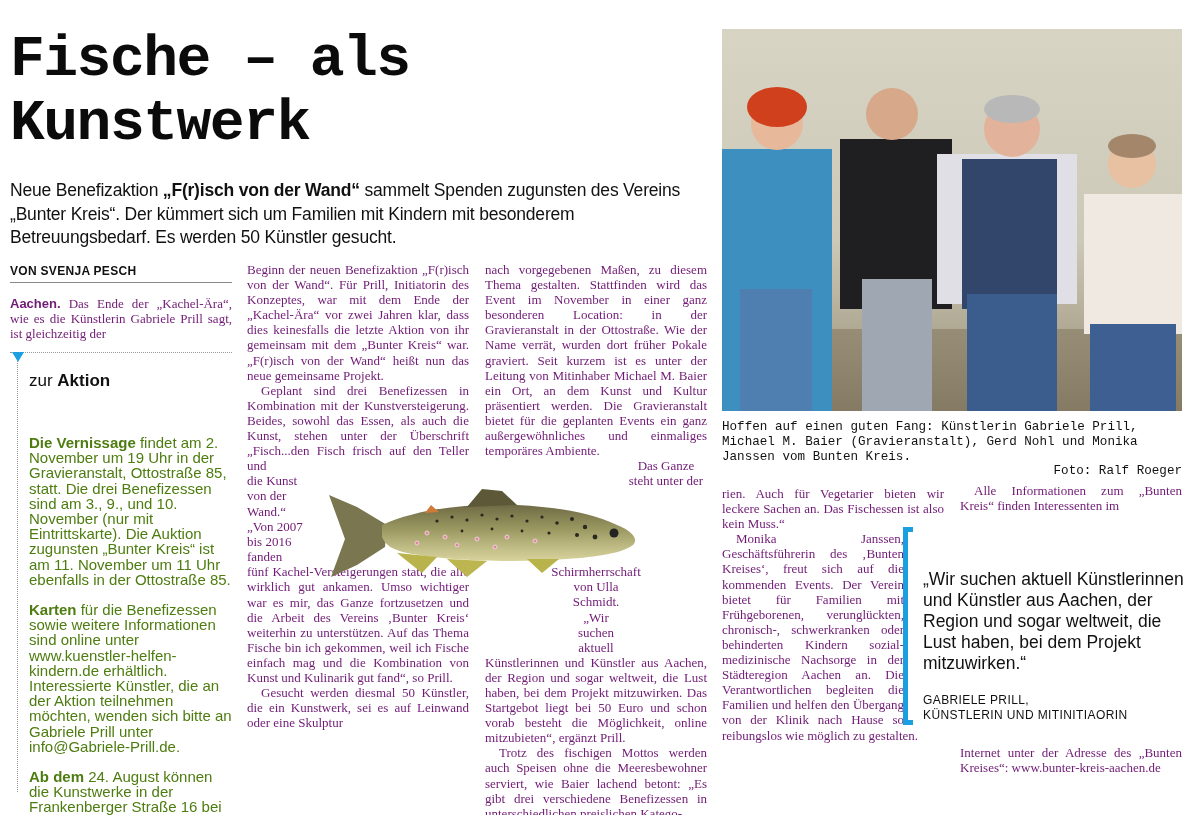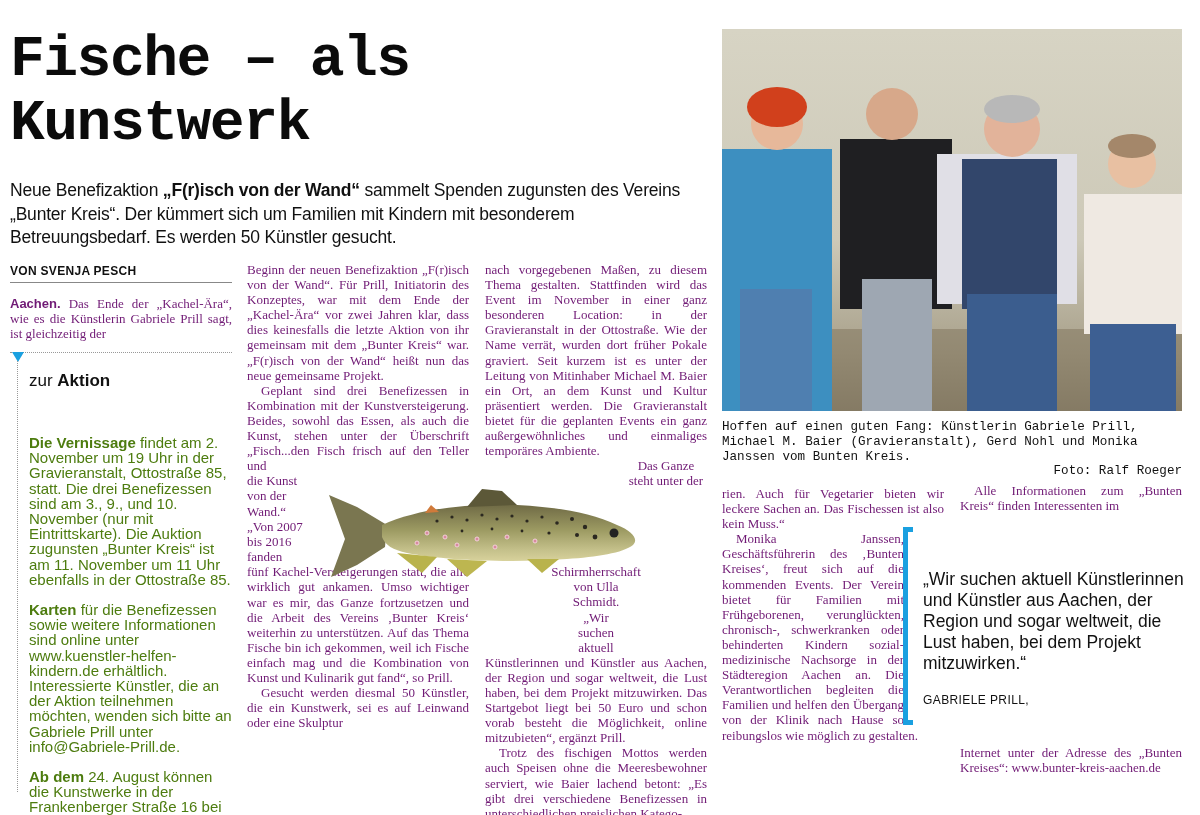--- a/index.html
+++ b/index.html
@@ -235,18 +235,19 @@
 
 <div id="col5" class="col">
   <p class="indent">Alle Informationen zum „Bunten Kreis“ finden Interessenten im</p>
 </div>
 
 <div id="pullquote">
   <div class="bracket"></div>
   <div id="pq-text">„Wir suchen aktuell Künstlerinnen und Künstler aus Aachen, der Region und sogar weltweit, die Lust haben, bei dem Projekt mitzuwirken.“</div>
   <div id="pq-author">
     <div>GABRIELE PRILL,</div>
+    <div>KÜNSTLERIN UND MITINITIAORIN</div>
   </div>
 </div>
 
 <div id="col5b" class="col">
   <p>Internet unter der Adresse des „Bunten Kreises“: www.bunter-kreis-aachen.de</p>
 </div>
 
 </body></html>

